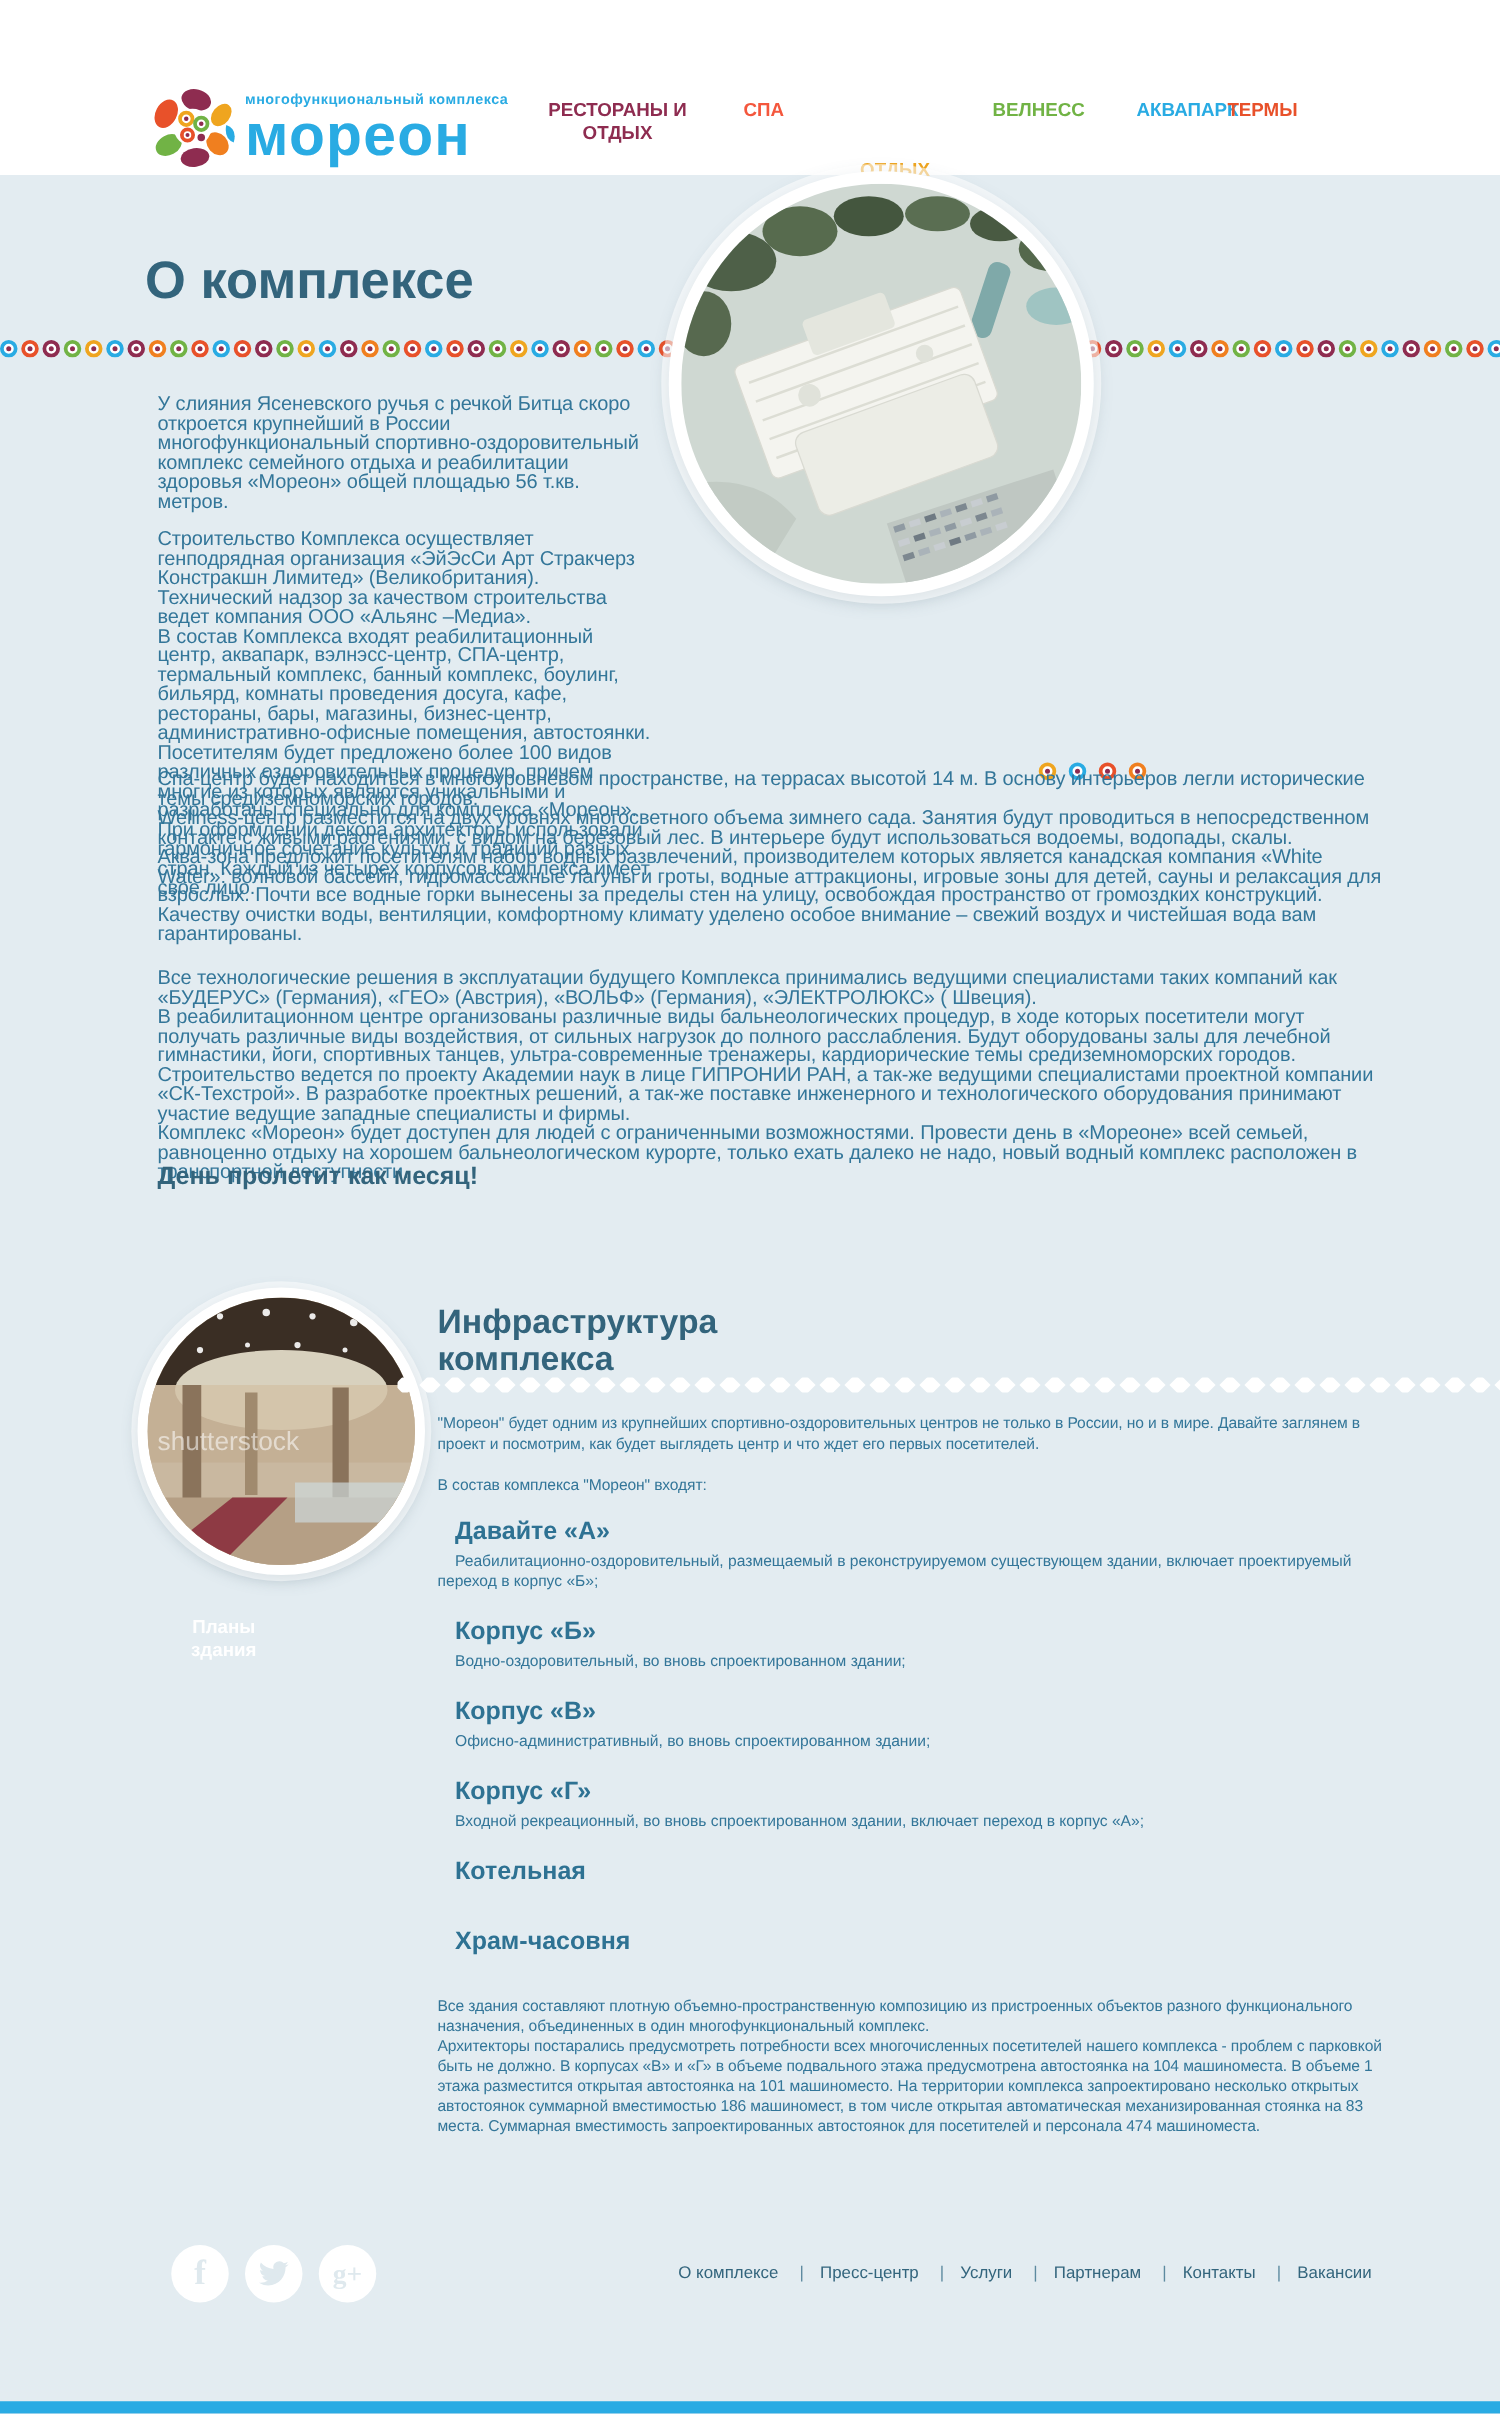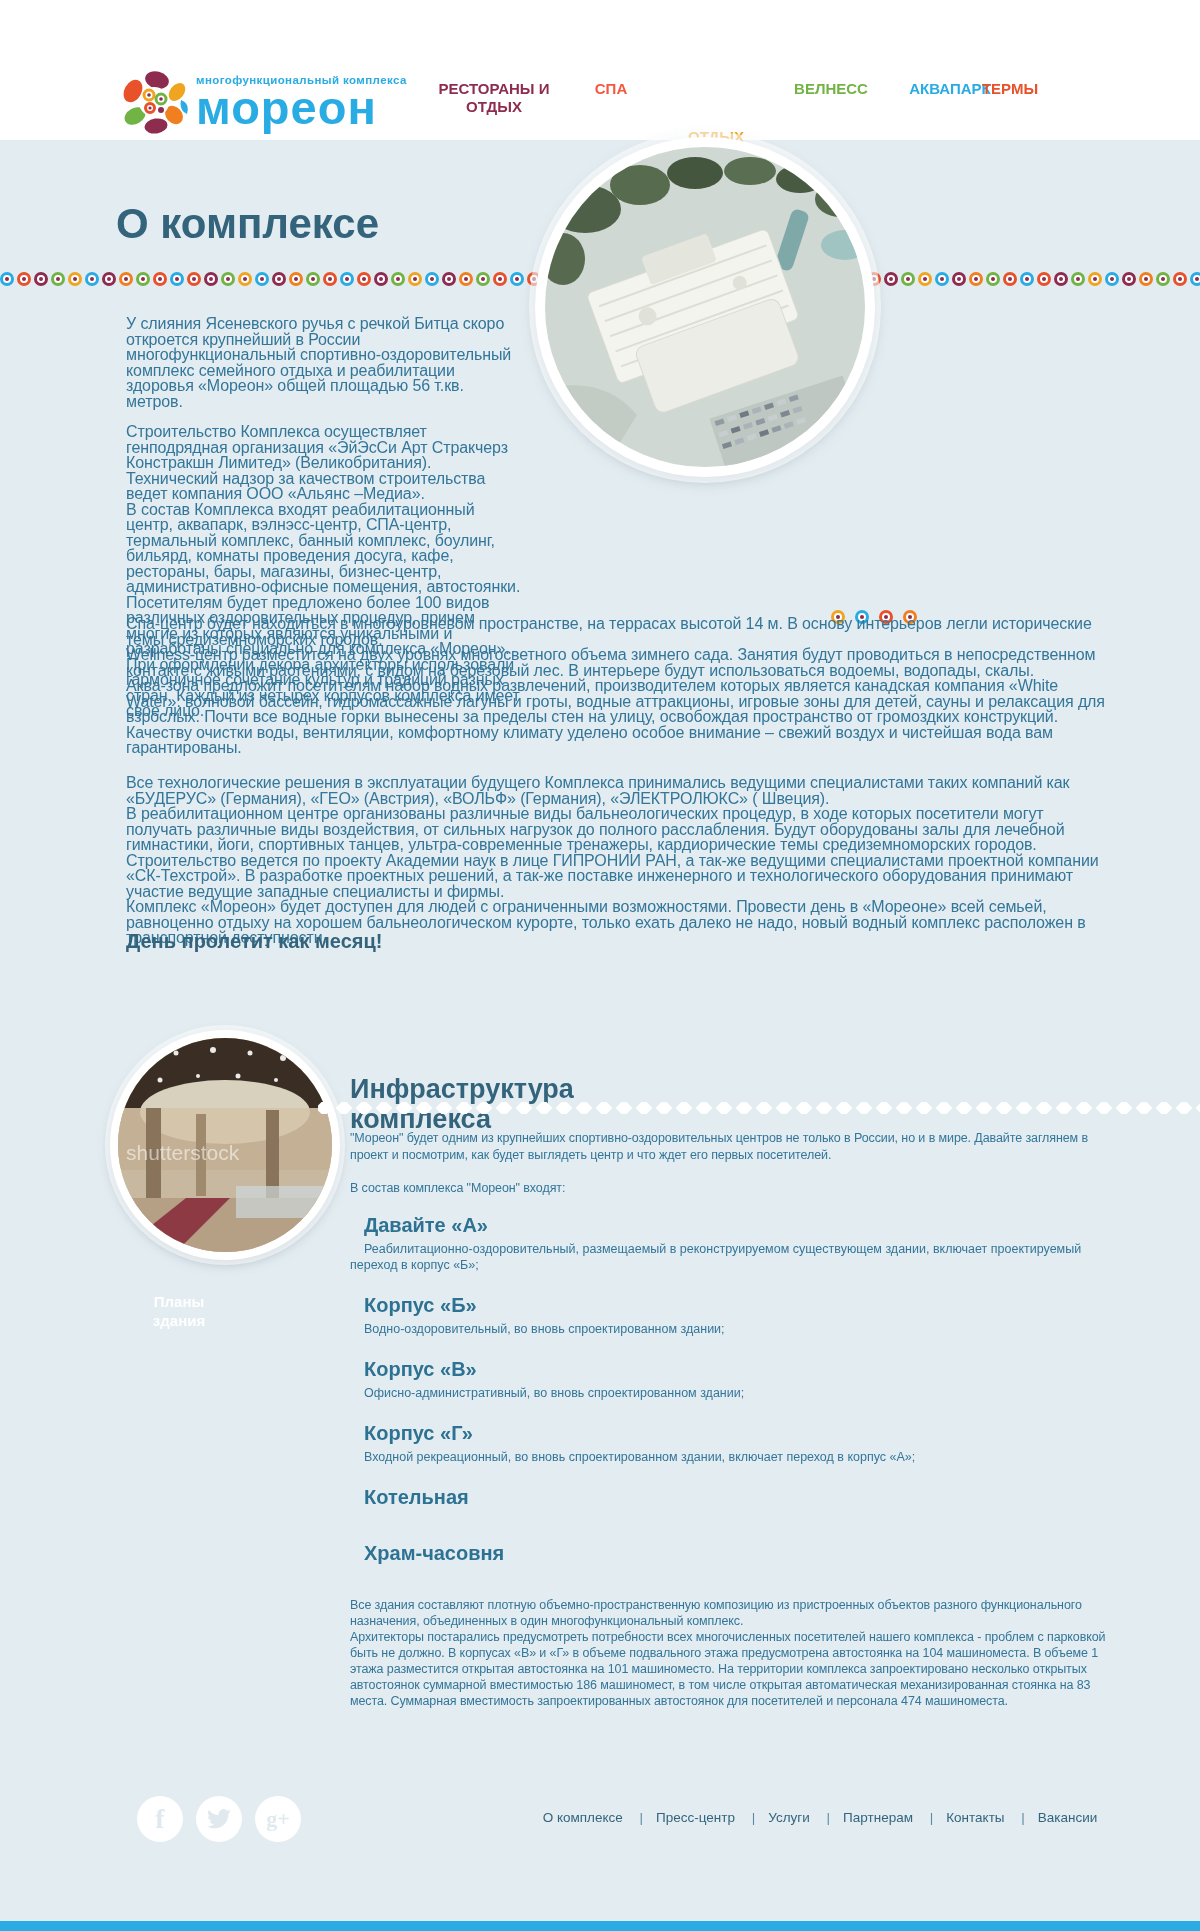--- a/index.html
+++ b/index.html
@@ -32,21 +32,21 @@
   .block1{position:absolute;left:126px;top:616px;width:988px;}
   .block2{position:absolute;left:126px;top:775px;width:988px;}
   .slogan{position:absolute;left:126px;top:930px;margin:0;font-size:20px;font-weight:bold;color:#33647c;}
   
   .plans-circle{position:absolute;left:110px;top:1030px;width:214px;height:214px;border-radius:50%;
                 border:8px solid #fff;box-shadow:0 0 0 5px rgba(255,255,255,.5),0 4px 12px rgba(90,115,130,.35);
                 overflow:hidden;cursor:pointer;background:#c9b8a0;}
   .plans-circle svg{display:block;width:214px;height:214px;}
   .plans-caption{position:absolute;left:138px;top:1292px;width:82px;text-align:center;color:#ffffff;
                  font-size:15px;line-height:19px;font-weight:bold;text-decoration:none;cursor:pointer;}
-  .infra-heading{position:absolute;left:350px;top:1074px;margin:0;width:330px;
+  .infra-heading{position:absolute;left:350px;top:1042px;margin:0;width:330px;
                  font-size:27px;font-weight:bold;color:#33647c;line-height:30px;}
   .wave-row{position:absolute;left:318px;top:1102px;width:882px;display:flex;overflow:hidden;}
   .wave-diamond{width:12px;height:12px;background:#fff;transform:rotate(45deg);flex:0 0 auto;margin-right:8px;}
   .infra-col{position:absolute;left:350px;top:1130px;width:768px;}
   .infra-col .para{font-size:12.5px;line-height:17px;margin-bottom:16px;}
   .infra-col .list-intro{margin-bottom:16px;}
   .building{margin-bottom:20px;}
   .building-name{margin:0 0 4px 14px;font-size:20px;line-height:24px;font-weight:bold;color:#2e7293;}
   .building-desc{margin:0;color:#337699;font-size:12.5px;line-height:16px;text-indent:14px;white-space:pre-line;}
   .building-desc:empty{display:none;}

